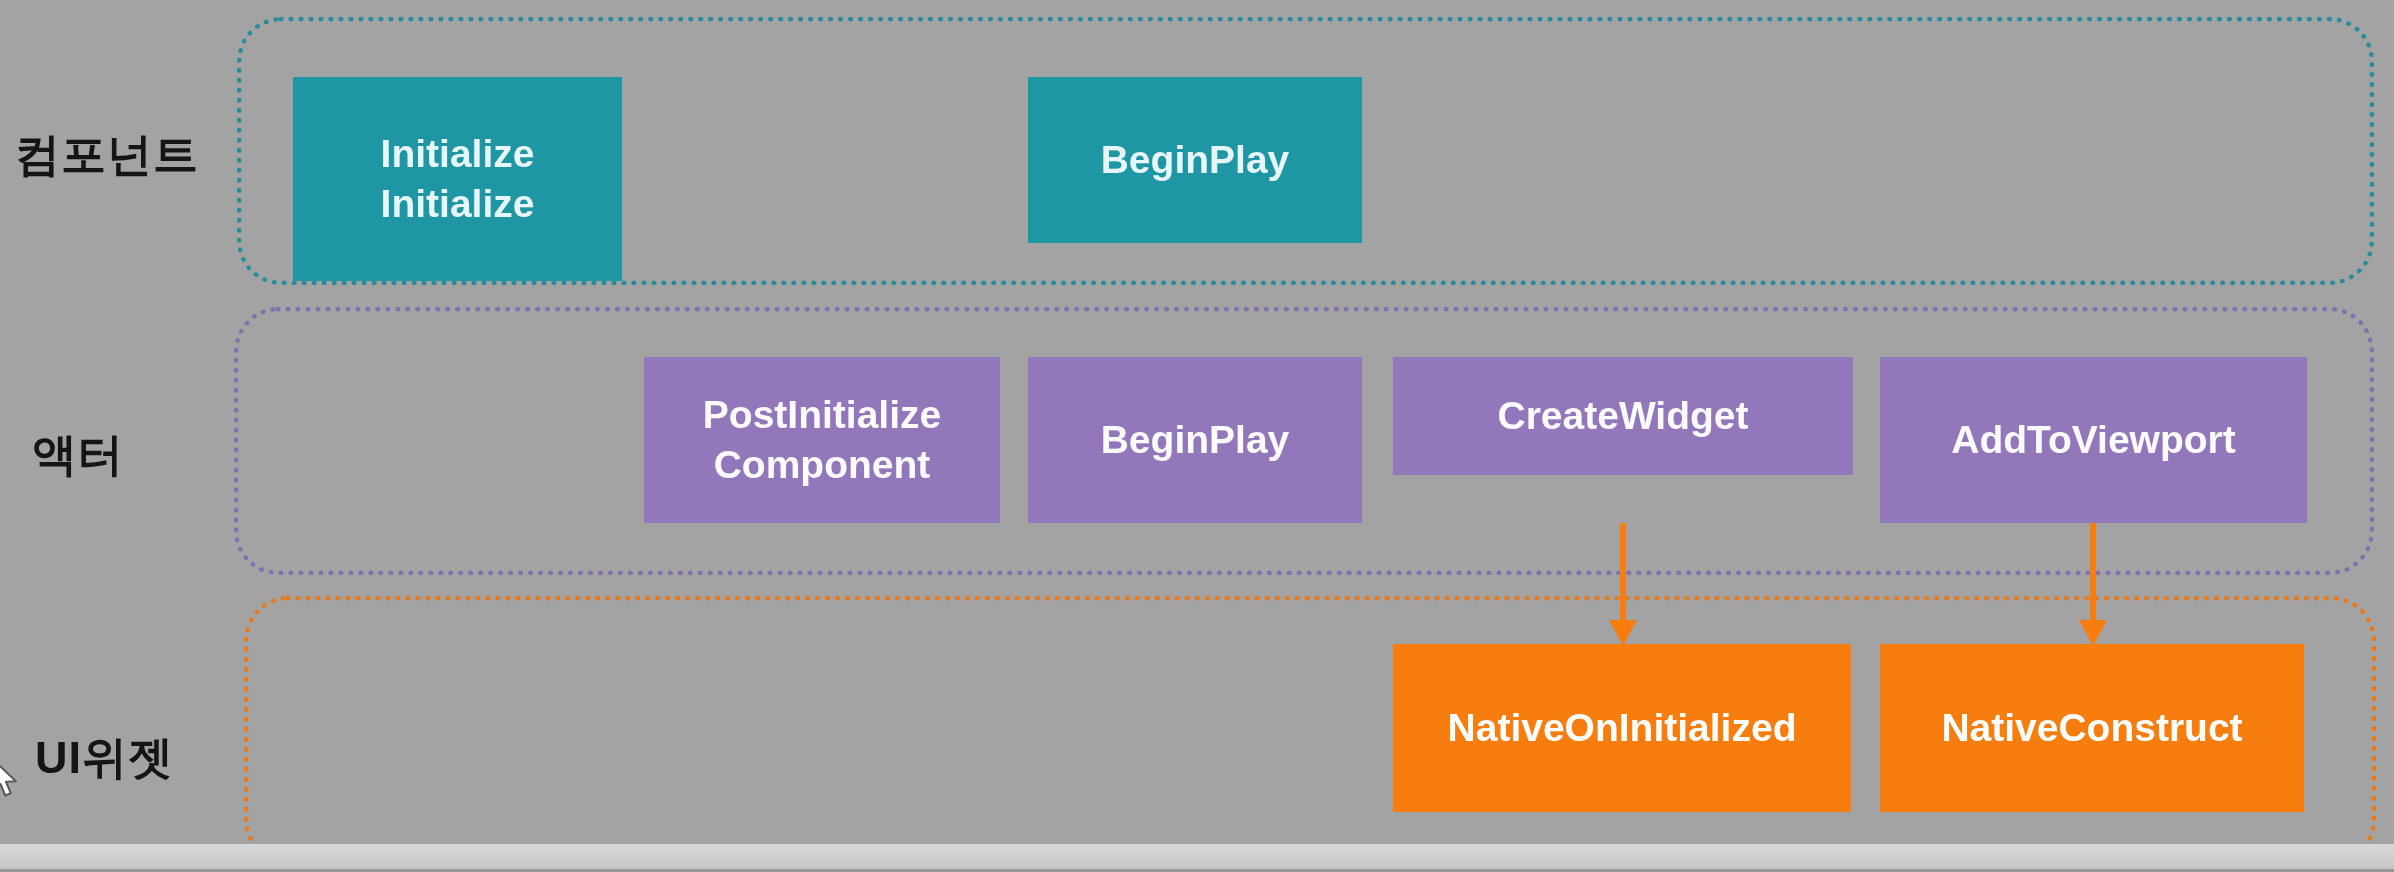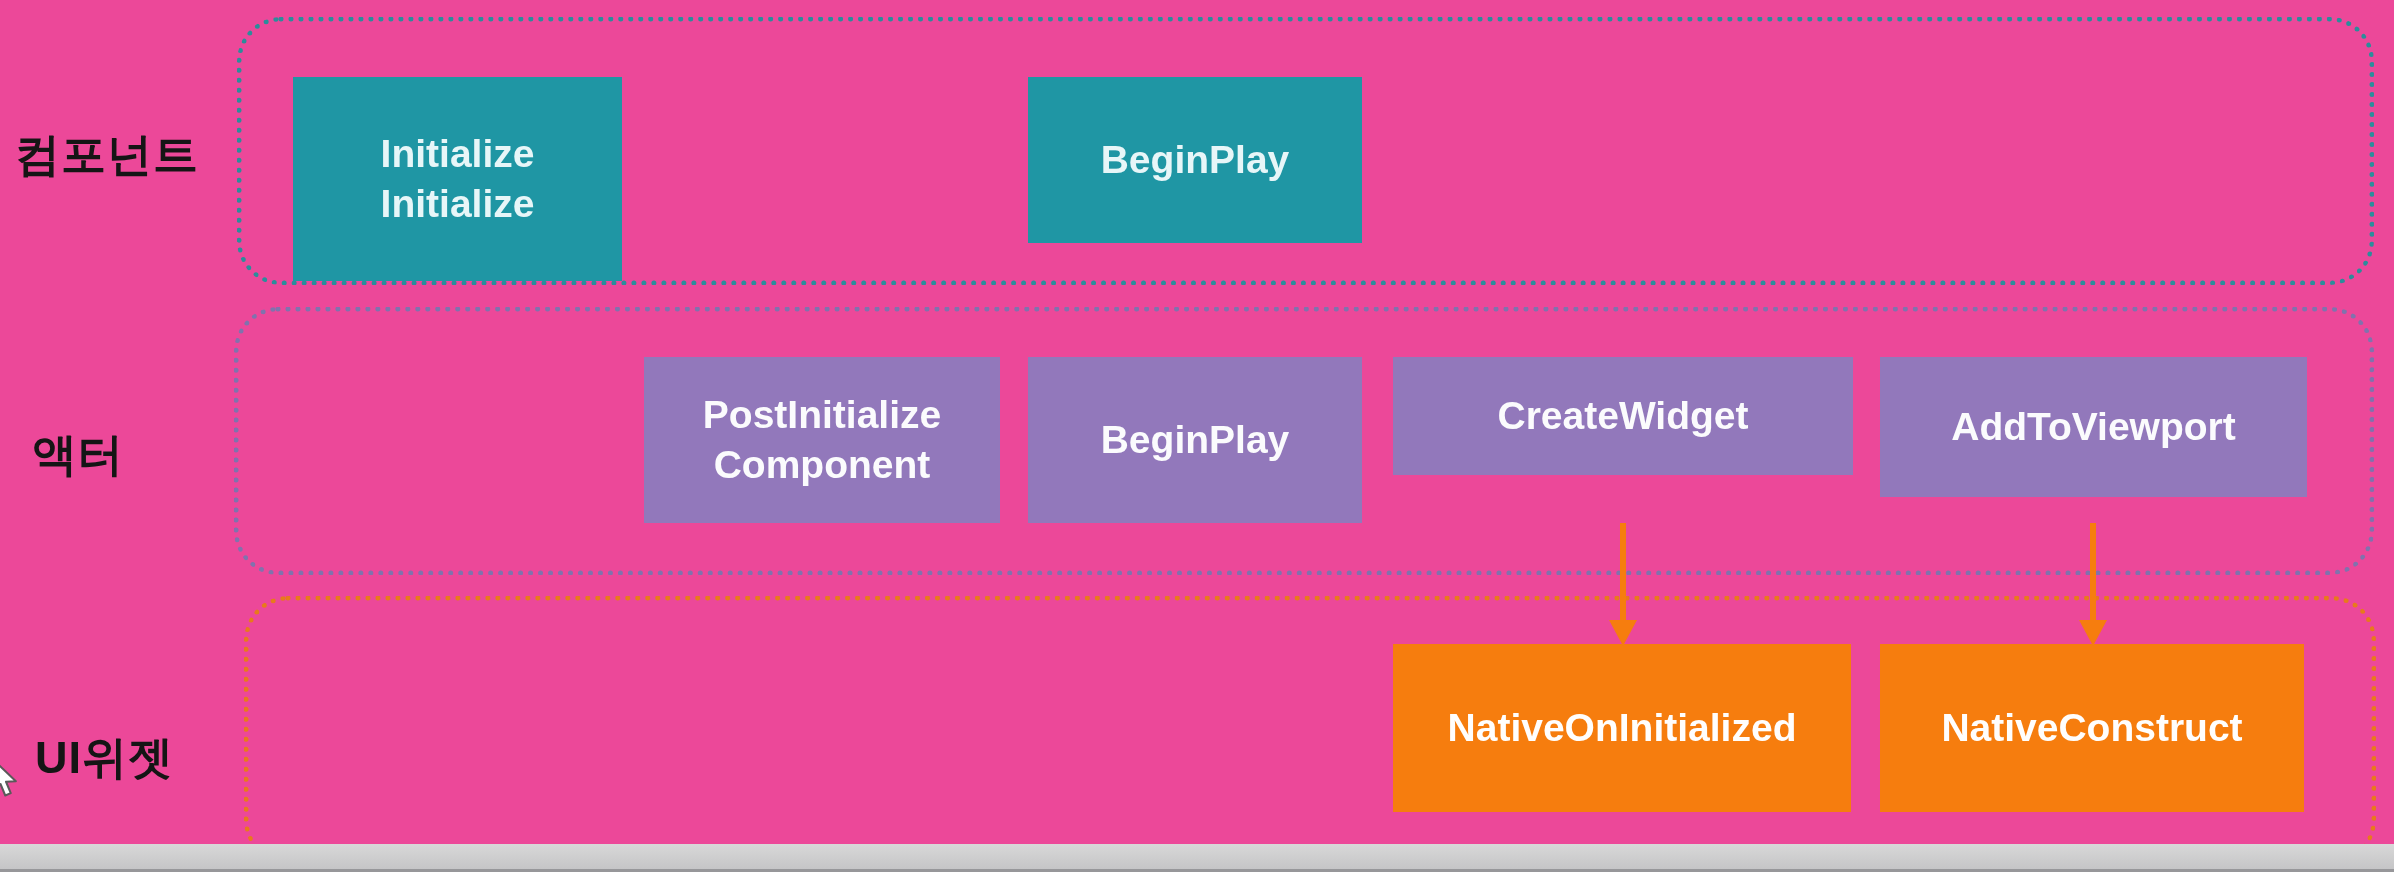--- a/index.html
+++ b/index.html
@@ -3,21 +3,21 @@
 <meta charset="utf-8">
 <style>
   * { margin: 0; padding: 0; box-sizing: border-box; }
   html, body { width: 2394px; height: 872px; }
   body { font-family: "Liberation Sans", sans-serif; }
 
   .stage {
     position: relative;
     width: 2394px;
     height: 872px;
-    background: #ec4899;
+    background: #a3a3a3;
     overflow: hidden;
   }
 
   
   .frame {
     position: absolute;
     border: 5px dotted;
     border-radius: 44px;
     background: transparent;
   }
@@ -56,21 +56,21 @@
   .node-teal   { background: #1f96a4; color: #e7f6f8; }
   .node-purple { background: #9278bb; color: #fbfbfd; }
   .node-orange { background: #f67d0e; color: #fffefd; }
 
   #n-initialize-component { left: 293px;  top: 77px;  width: 329px; height: 204px; }
   #n-beginplay-component  { left: 1028px; top: 77px;  width: 334px; height: 166px; }
 
   #n-postinitialize       { left: 644px;  top: 357px; width: 356px; height: 166px; text-align: center; }
   #n-beginplay-actor      { left: 1028px; top: 357px; width: 334px; height: 166px; }
   #n-createwidget         { left: 1393px; top: 357px; width: 460px; height: 118px; }
-  #n-addtoviewport        { left: 1880px; top: 357px; width: 427px; height: 140px; }
+  #n-addtoviewport        { left: 1880px; top: 357px; width: 427px; height: 166px; }
 
   #n-nativeoninitialized  { left: 1393px; top: 644px; width: 458px; height: 168px; }
   #n-nativeconstruct      { left: 1880px; top: 644px; width: 424px; height: 168px; }
 
   
   .arrow-line {
     position: absolute;
     width: 6px;
     background: #f67d0e;
   }

